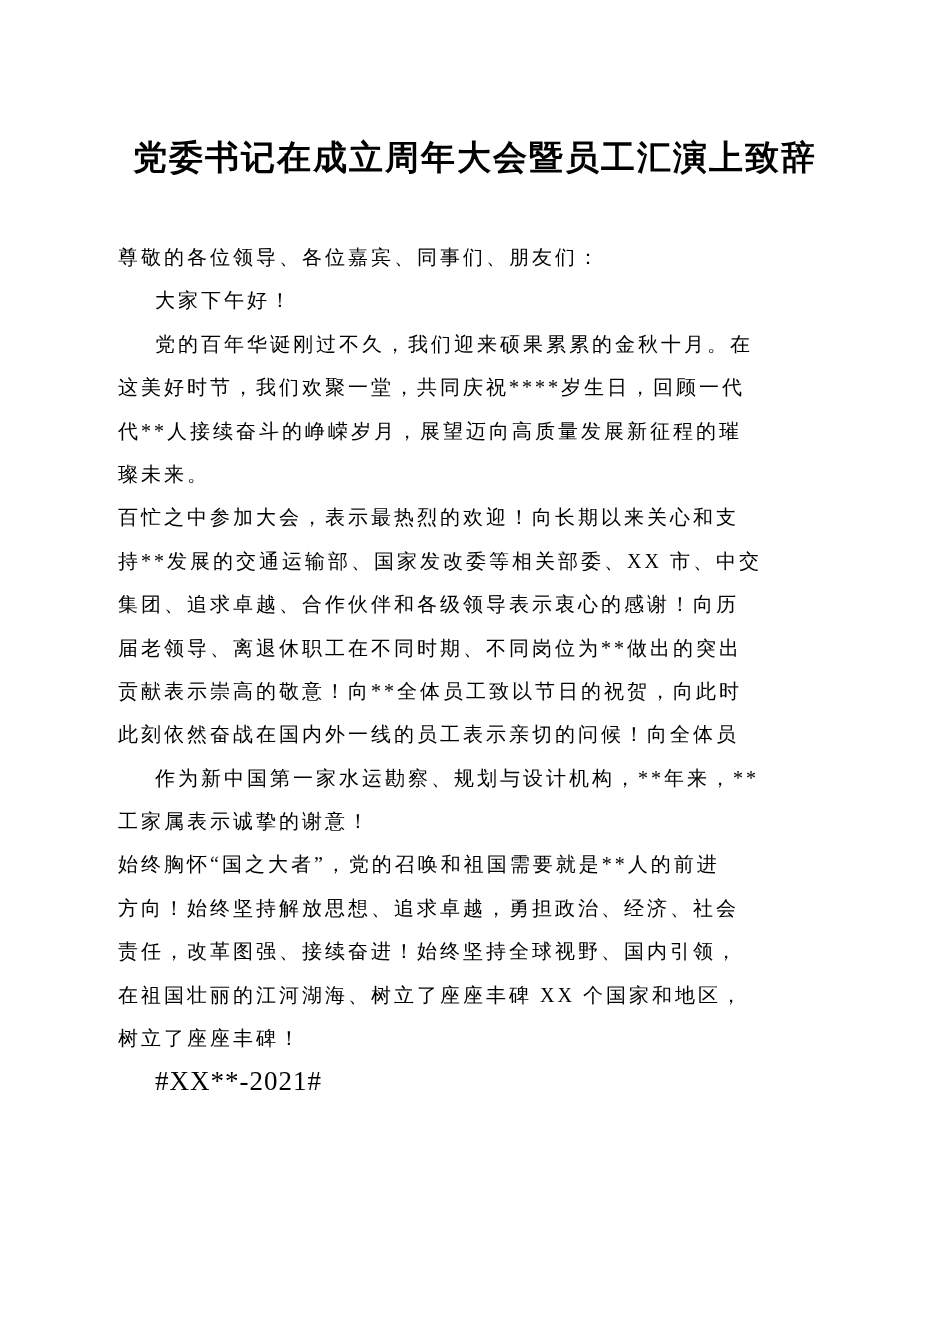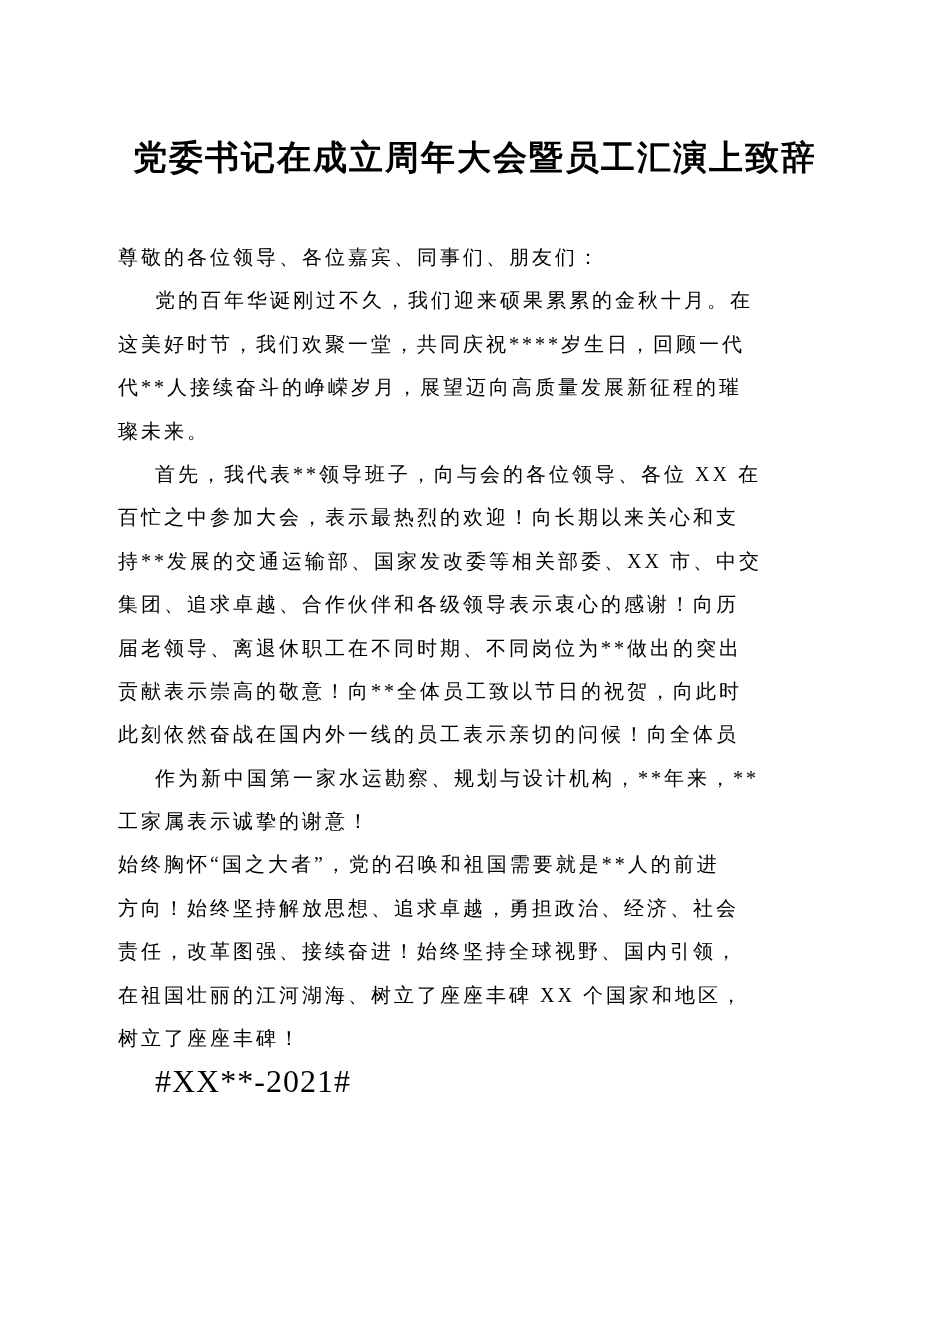--- a/index.html
+++ b/index.html
@@ -38,36 +38,36 @@
     height: 43.4px;
     line-height: 43.4px;
     font-size: 20px;
     letter-spacing: 3px;
     white-space: nowrap;
   }
   .text-line.indent {
     text-indent: 37px;
   }
   .text-line.latin {
-    font-size: 32px;
+    font-size: 27px;
     letter-spacing: 1px;
   }
 </style>
 </head>
 <body>
 
 <div class="page">
   <div class="doc-title">党委书记在成立周年大会暨员工汇演上致辞</div>
   <div class="doc-body">
       <div class="text-line">尊敬的各位领导、各位嘉宾、同事们、朋友们：</div>
+      <div class="text-line indent">大家下午好！</div>
       <div class="text-line indent">党的百年华诞刚过不久，我们迎来硕果累累的金秋十月。在</div>
       <div class="text-line">这美好时节，我们欢聚一堂，共同庆祝****岁生日，回顾一代</div>
       <div class="text-line">代**人接续奋斗的峥嵘岁月，展望迈向高质量发展新征程的璀</div>
       <div class="text-line">璨未来。</div>
-      <div class="text-line indent">首先，我代表**领导班子，向与会的各位领导、各位 XX 在</div>
       <div class="text-line">百忙之中参加大会，表示最热烈的欢迎！向长期以来关心和支</div>
       <div class="text-line">持**发展的交通运输部、国家发改委等相关部委、XX 市、中交</div>
       <div class="text-line">集团、追求卓越、合作伙伴和各级领导表示衷心的感谢！向历</div>
       <div class="text-line">届老领导、离退休职工在不同时期、不同岗位为**做出的突出</div>
       <div class="text-line">贡献表示崇高的敬意！向**全体员工致以节日的祝贺，向此时</div>
       <div class="text-line">此刻依然奋战在国内外一线的员工表示亲切的问候！向全体员</div>
       <div class="text-line indent">作为新中国第一家水运勘察、规划与设计机构，**年来，**</div>
       <div class="text-line">工家属表示诚挚的谢意！</div>
       <div class="text-line">始终胸怀“国之大者”，党的召唤和祖国需要就是**人的前进</div>
       <div class="text-line">方向！始终坚持解放思想、追求卓越，勇担政治、经济、社会</div>

